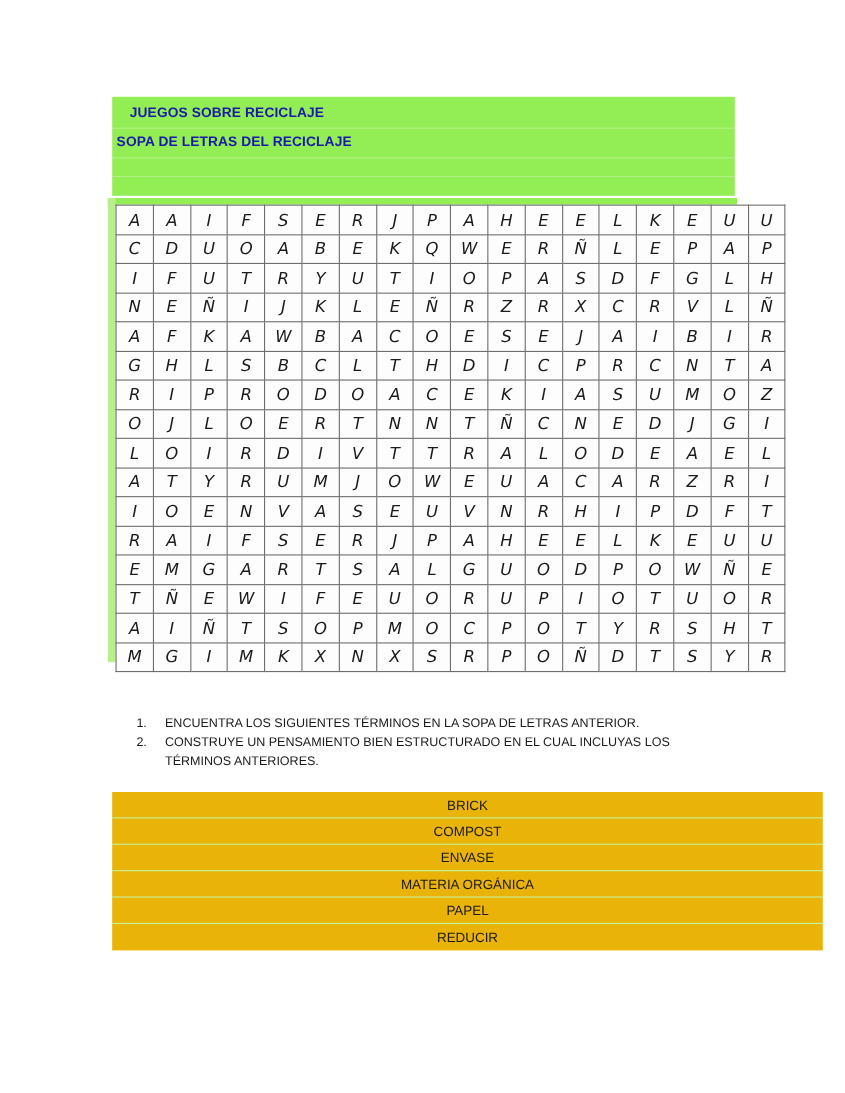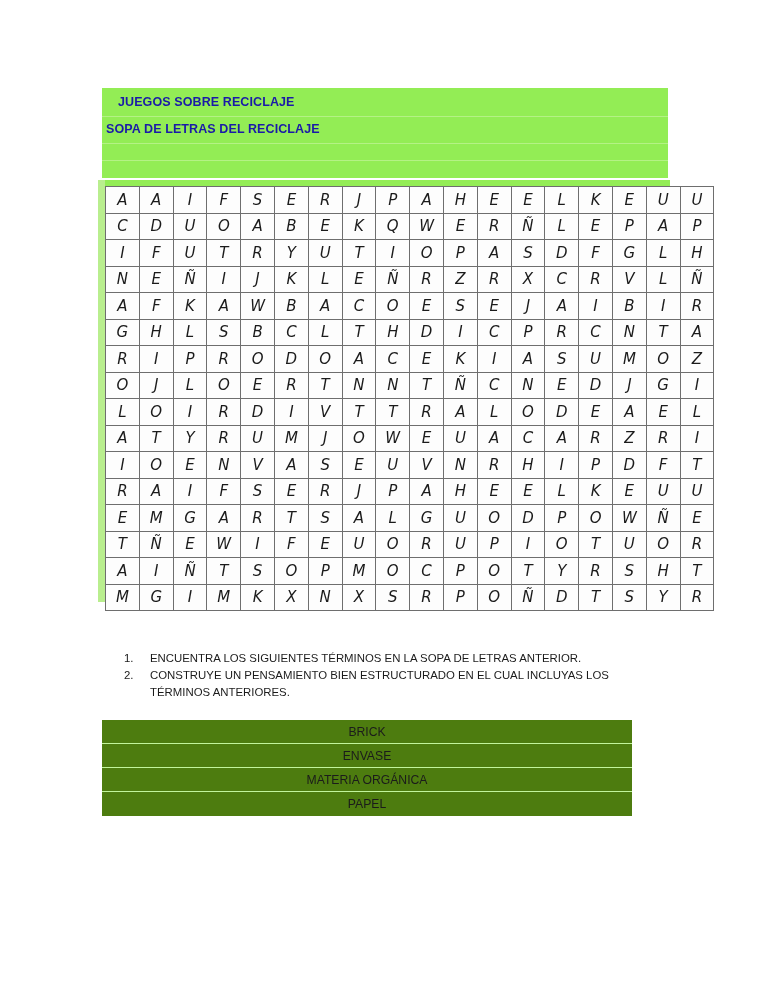--- a/index.html
+++ b/index.html
@@ -120,22 +120,22 @@
   }
   .inst-text {
     flex: 1 1 auto;
   }
 
   
   .wordlist {
     position: absolute;
     left: 102px;
     top: 720px;
-    width: 530px;
-    background: #4d7c0f;
+    width: 646px;
+    background: #eab308;
   }
   .wordlist-row {
     height: 24px;
     line-height: 24px;
     text-align: center;
     font-size: 12.2px;
     color: #1b1b1b;
     border-bottom: 1px solid #c2f59c;
     box-sizing: border-box;
   }
@@ -489,18 +489,20 @@
       <span class="inst-text">ENCUENTRA LOS SIGUIENTES TÉRMINOS EN LA SOPA DE LETRAS ANTERIOR.</span>
     </div>
     <div class="inst-item">
       <span class="inst-num">2.</span>
       <span class="inst-text">CONSTRUYE UN PENSAMIENTO BIEN ESTRUCTURADO EN EL CUAL INCLUYAS LOS TÉRMINOS ANTERIORES.</span>
     </div>
   </div>
 
   <div class="wordlist" id="wordlist">
       <div class="wordlist-row">BRICK</div>
+      <div class="wordlist-row">COMPOST</div>
       <div class="wordlist-row">ENVASE</div>
       <div class="wordlist-row">MATERIA ORGÁNICA</div>
       <div class="wordlist-row">PAPEL</div>
+      <div class="wordlist-row">REDUCIR</div>
     </div>
 
 </div>
 
 </body></html>

